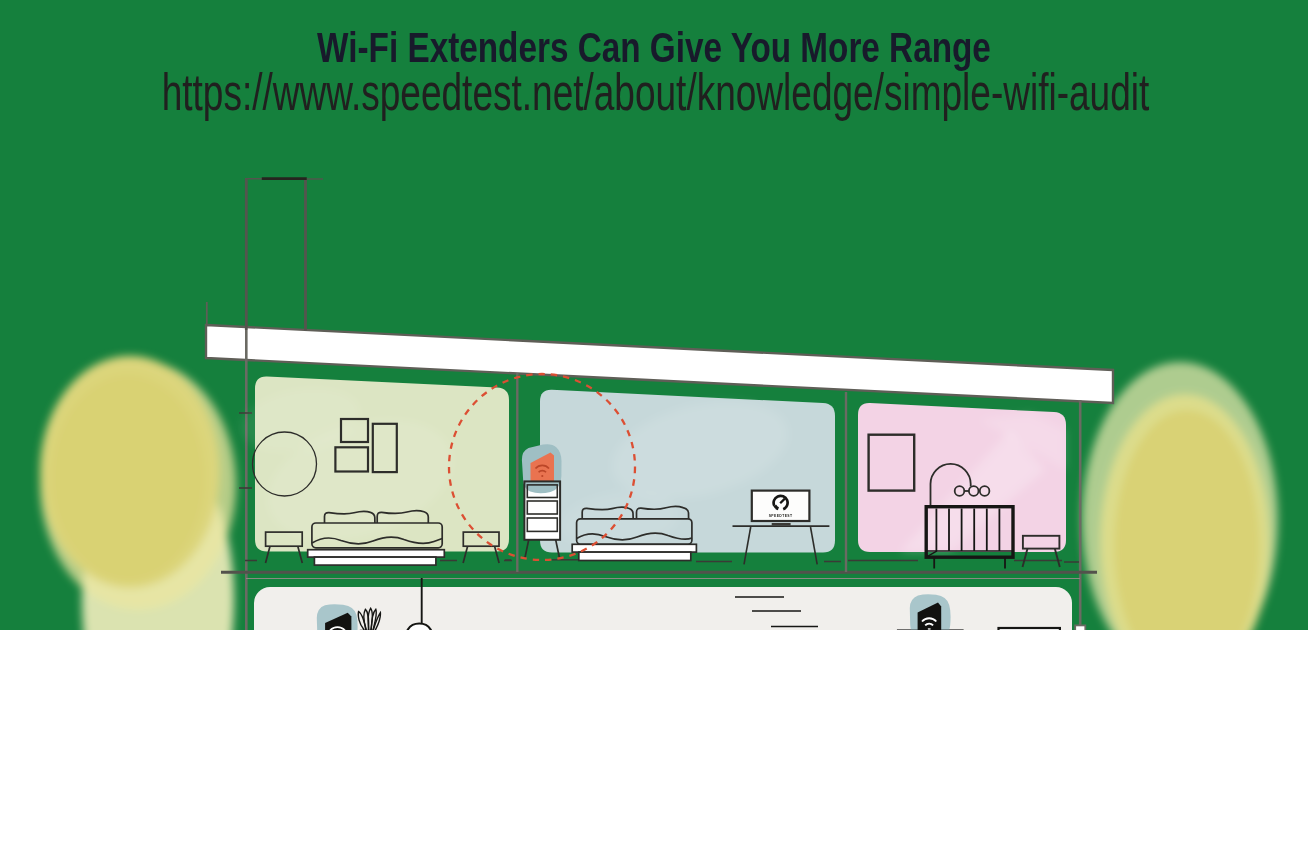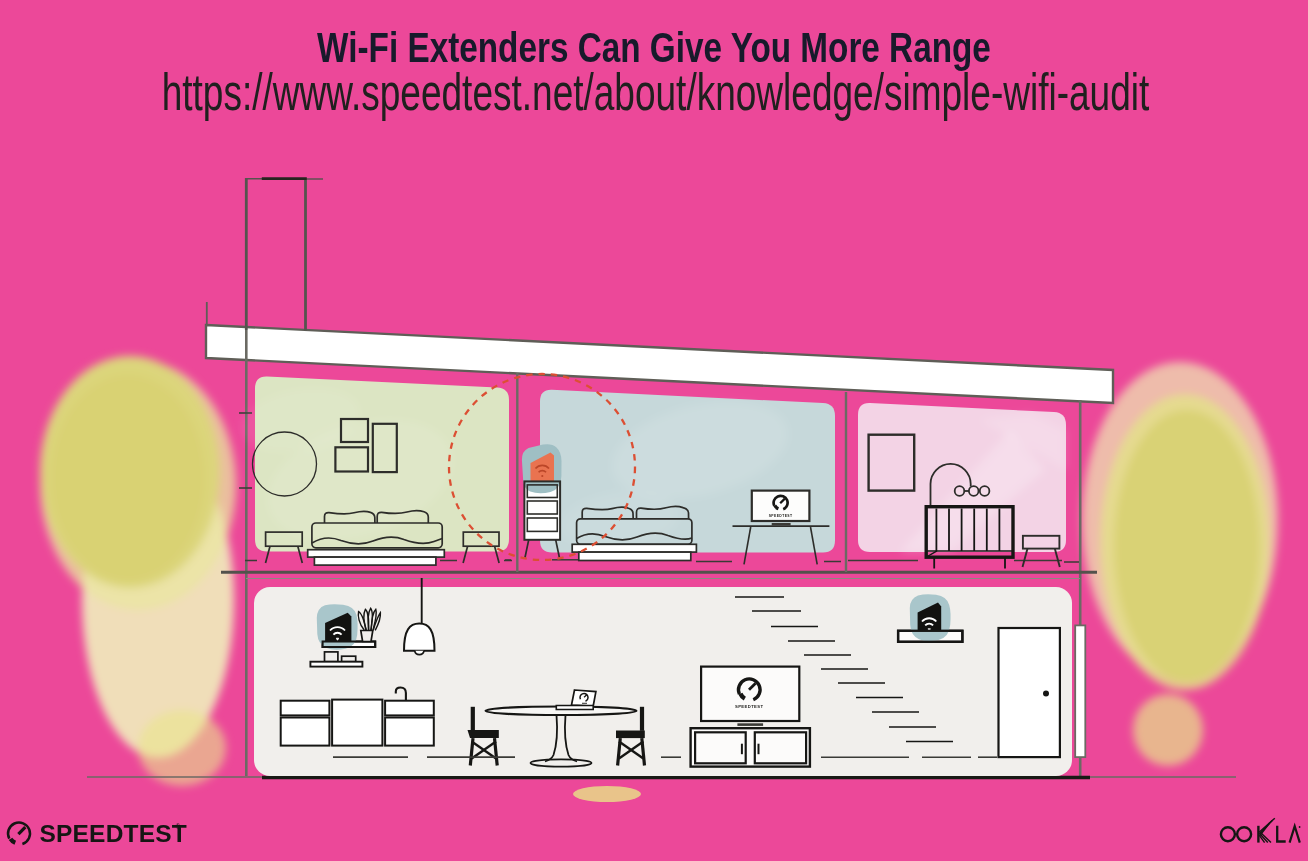--- a/index.html
+++ b/index.html
@@ -1,16 +1,16 @@
 <!DOCTYPE html>
 <html><head>
 <meta charset="utf-8">
 <style>
   html,body{margin:0;padding:0;background:#ffffff;}
-  #page{position:relative;width:1308px;height:861px;background:#ec4899;overflow:hidden;
+  #page{position:relative;width:1308px;height:630px;background:#15803d;overflow:hidden;
         font-family:"Liberation Sans", sans-serif;}
   svg{position:absolute;left:0;top:0;}
 </style>
 </head>
 <body>
 <div id="page">
 <svg width="1308" height="861" viewBox="0 0 1308 861">
 
 <text transform="translate(654,62) scale(0.793,1)" text-anchor="middle" font-size="42" font-weight="bold" fill="#181a2b">Wi-Fi Extenders Can Give You More Range</text>
 

